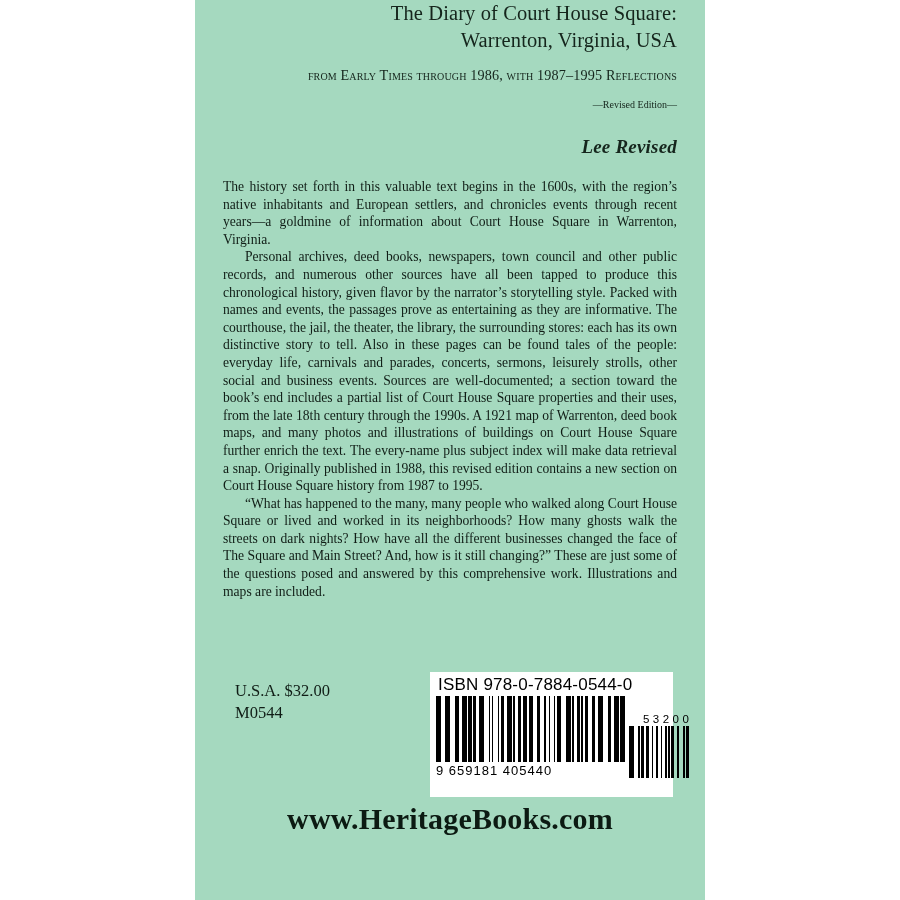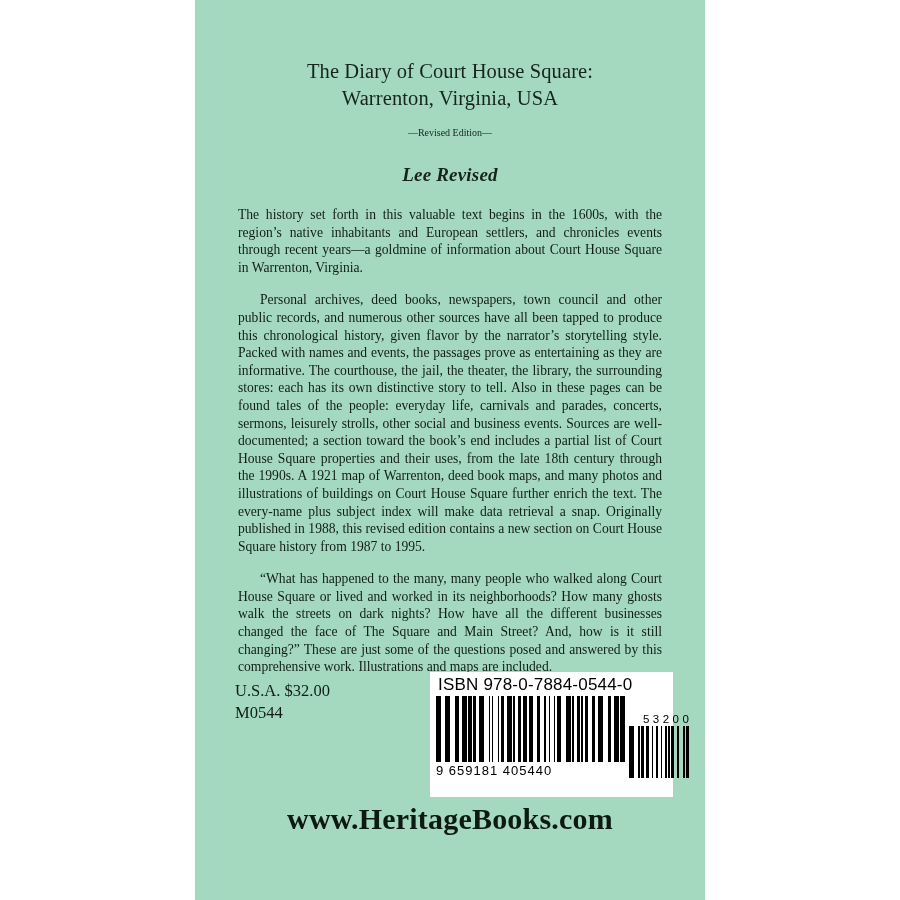--- a/index.html
+++ b/index.html
@@ -22,22 +22,21 @@
     position: absolute;
     left: 195px;
     top: 0px;
     width: 510px;
     height: 900px;
     background: #a5d9bf;
     box-sizing: border-box;
     padding: 0 28px;
   }
   .title-block {
-    text-align: center;
-    padding-top: 58px;
+    text-align: right;
   }
   .title-line {
     font-family: "Liberation Serif", serif;
     font-size: 20.5px;
     line-height: 27px;
     color: #15251c;
     letter-spacing: 0.1px;
   }
   .subtitle {
     margin-top: 13px;
@@ -61,21 +60,21 @@
   }
   .blurb {
     margin-top: 20px;
     font-size: 13.6px;
     line-height: 17.6px;
     color: #101d16;
     text-align: justify;
     text-justify: inter-word;
   }
   .blurb p {
-    margin: 15px;
+    margin: 0;
     text-indent: 0;
   }
   .blurb p.indent {
     text-indent: 22px;
   }
   .price-block {
     position: absolute;
     left: 40px;
     top: 680px;
     font-size: 16.5px;
@@ -150,20 +149,21 @@
 </style>
 </head>
 <body>
 
 <div class="page">
   <div class="cover">
 
     <div class="title-block">
       <div class="title-line">The Diary of Court House Square:</div>
       <div class="title-line">Warrenton, Virginia, USA</div>
+      <div class="subtitle">from Early Times through 1986, with 1987–1995 Reflections</div>
       <div class="edition">—Revised Edition—</div>
       <div class="author">Lee Revised</div>
     </div>
 
     <div class="blurb">
       <p>The history set forth in this valuable text begins in the 1600s, with the region’s native inhabitants and European settlers, and chronicles events through recent years—a goldmine of information about Court House Square in Warrenton, Virginia.</p>
       <p class="indent">Personal archives, deed books, newspapers, town council and other public records, and numerous other sources have all been tapped to produce this chronological history, given flavor by the narrator’s storytelling style. Packed with names and events, the passages prove as entertaining as they are informative. The courthouse, the jail, the theater, the library, the surrounding stores: each has its own distinctive story to tell. Also in these pages can be found tales of the people: everyday life, carnivals and parades, concerts, sermons, leisurely strolls, other social and business events. Sources are well-documented; a section toward the book’s end includes a partial list of Court House Square properties and their uses, from the late 18th century through the 1990s. A 1921 map of Warrenton, deed book maps, and many photos and illustrations of buildings on Court House Square further enrich the text. The every-name plus subject index will make data retrieval a snap. Originally published in 1988, this revised edition contains a new section on Court House Square history from 1987 to 1995.</p>
       <p class="indent">“What has happened to the many, many people who walked along Court House Square or lived and worked in its neighborhoods? How many ghosts walk the streets on dark nights? How have all the different businesses changed the face of The Square and Main Street? And, how is it still changing?” These are just some of the questions posed and answered by this comprehensive work. Illustrations and maps are included.</p>
     </div>
 

